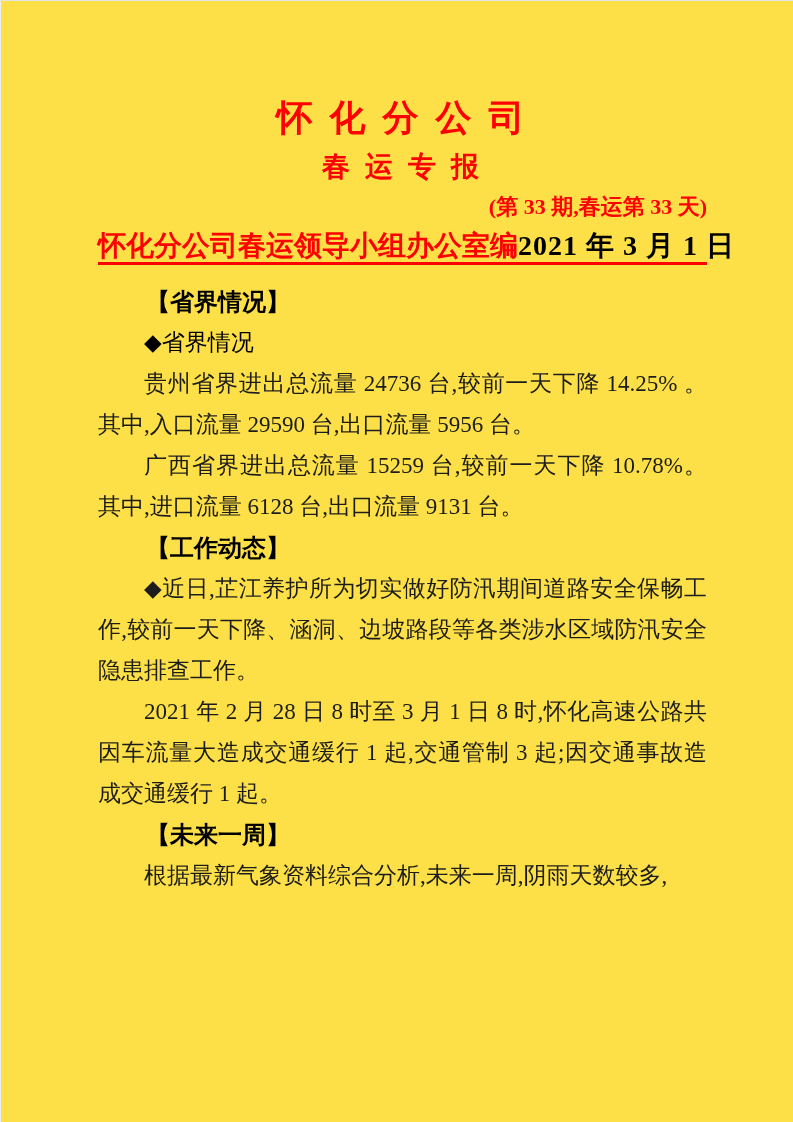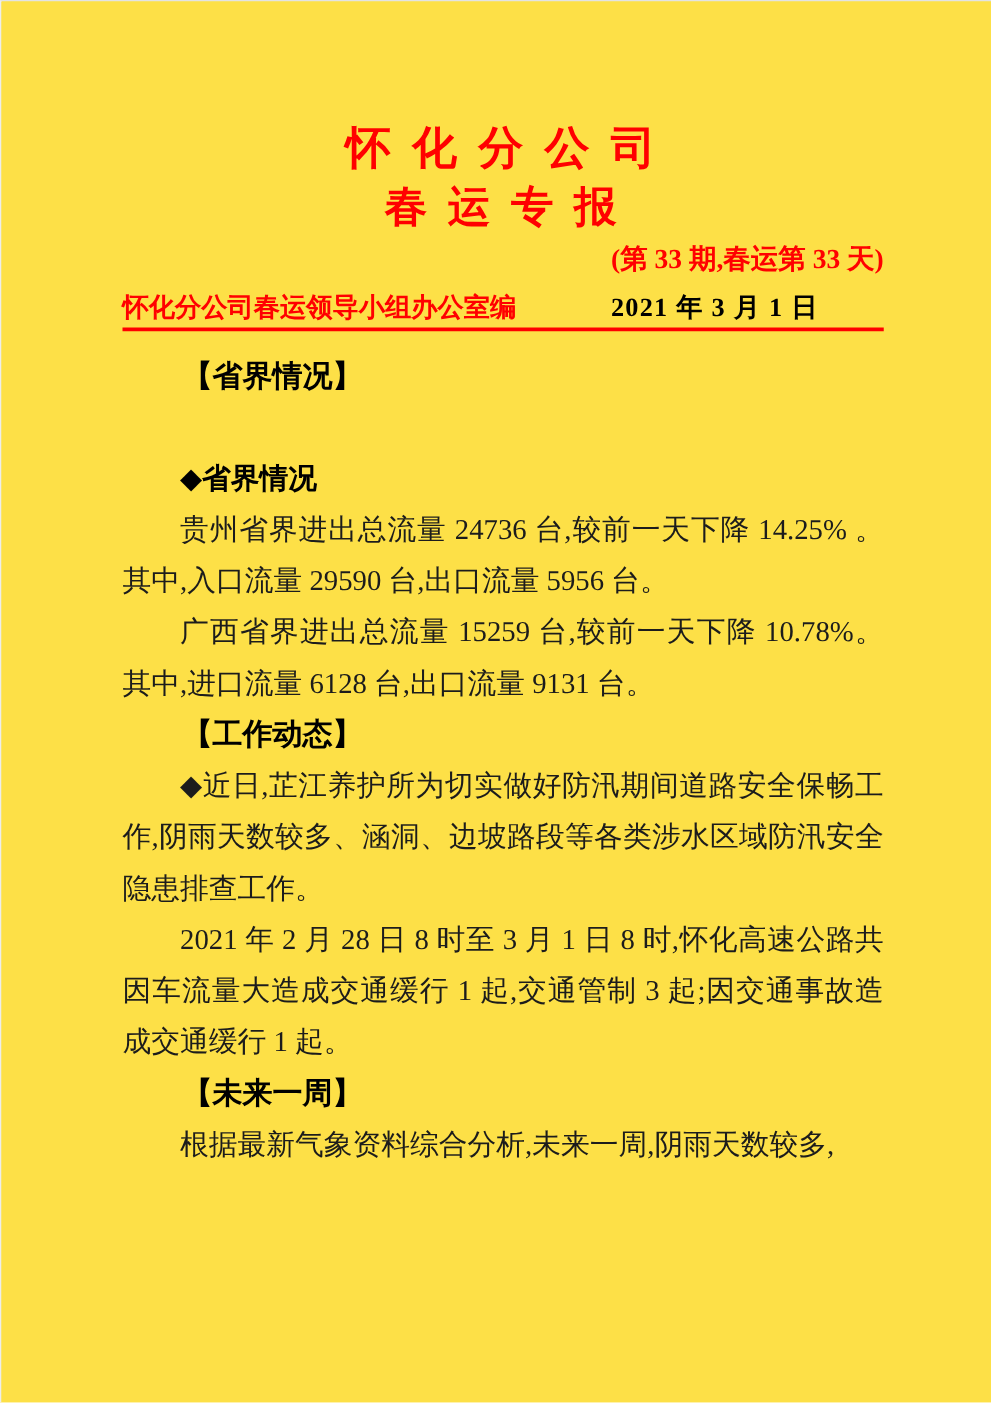--- a/index.html
+++ b/index.html
@@ -21,41 +21,41 @@
     color: var(--accent);
     font-size: 36px;
     font-weight: bold;
     letter-spacing: 4px;
     line-height: 46px;
     white-space: nowrap;
   }
   .title-report {
     text-align: center;
     color: var(--accent);
-    font-size: 34px;
+    font-size: 28px;
     font-weight: bold;
     letter-spacing: 4px;
     line-height: 44px;
     margin-top: 4px;
     white-space: nowrap;
   }
   .issue-line {
     text-align: right;
     color: var(--accent);
     font-size: 22px;
     font-weight: bold;
     line-height: 28px;
     margin-top: 4px;
     white-space: nowrap;
   }
   .masthead {
     display: flex;
     align-items: center;
     margin-top: 12px;
-    font-size: 21px;
+    font-size: 28px;
     font-weight: bold;
     line-height: 26px;
     white-space: nowrap;
   }
   .masthead .editor { color: var(--accent); }
   .masthead .date {
     color: #000000;
     margin-left: auto;
     margin-right: 52px;
     letter-spacing: 1px;
@@ -76,23 +76,22 @@
     padding: 0;
     text-indent: 2em;
   }
   main.body-text h2.sec-heading {
     font-size: 24px;
     font-weight: bold;
     color: #000000;
     font-family: "Liberation Sans", "DejaVu Sans", sans-serif;
   }
   main.body-text p.subheading {
-    font-weight: bold;
+    font-weight: normal;
     color: #000000;
-    margin-top: 40px;
   }
   main.body-text p.para { color: #1c1c1c; }
 </style>
 </head>
 <body>
 
 <div class="page">
 
   <header>
     <div class="title-company">怀 化 分 公 司</div>
@@ -107,21 +106,21 @@
   <div class="red-rule"></div>
 
   <main class="body-text">
 
     <h2 class="sec-heading">【省界情况】</h2>
     <p class="subheading">◆省界情况</p>
     <p class="para">贵州省界进出总流量 24736 台,较前一天下降 14.25% 。其中,入口流量 29590 台,出口流量 5956 台。</p>
     <p class="para">广西省界进出总流量 15259 台,较前一天下降 10.78%。其中,进口流量 6128 台,出口流量 9131 台。</p>
 
     <h2 class="sec-heading">【工作动态】</h2>
-    <p class="para">◆近日,芷江养护所为切实做好防汛期间道路安全保畅工作,阴雨天数较多、涵洞、边坡路段等各类涉水区域防汛安全隐患排查工作。</p>
+    <p class="para">◆近日,芷江养护所为切实做好防汛期间道路安全保畅工作,较前一天下降、涵洞、边坡路段等各类涉水区域防汛安全隐患排查工作。</p>
 
     <p class="para">2021 年 2 月 28 日 8 时至 3 月 1 日 8 时,怀化高速公路共因车流量大造成交通缓行 1 起,交通管制 3 起;因交通事故造成交通缓行 1 起。</p>
 
     <h2 class="sec-heading">【未来一周】</h2>
     <p class="para">根据最新气象资料综合分析,未来一周,阴雨天数较多,</p>
 
   </main>
 </div>
 
 </body></html>

